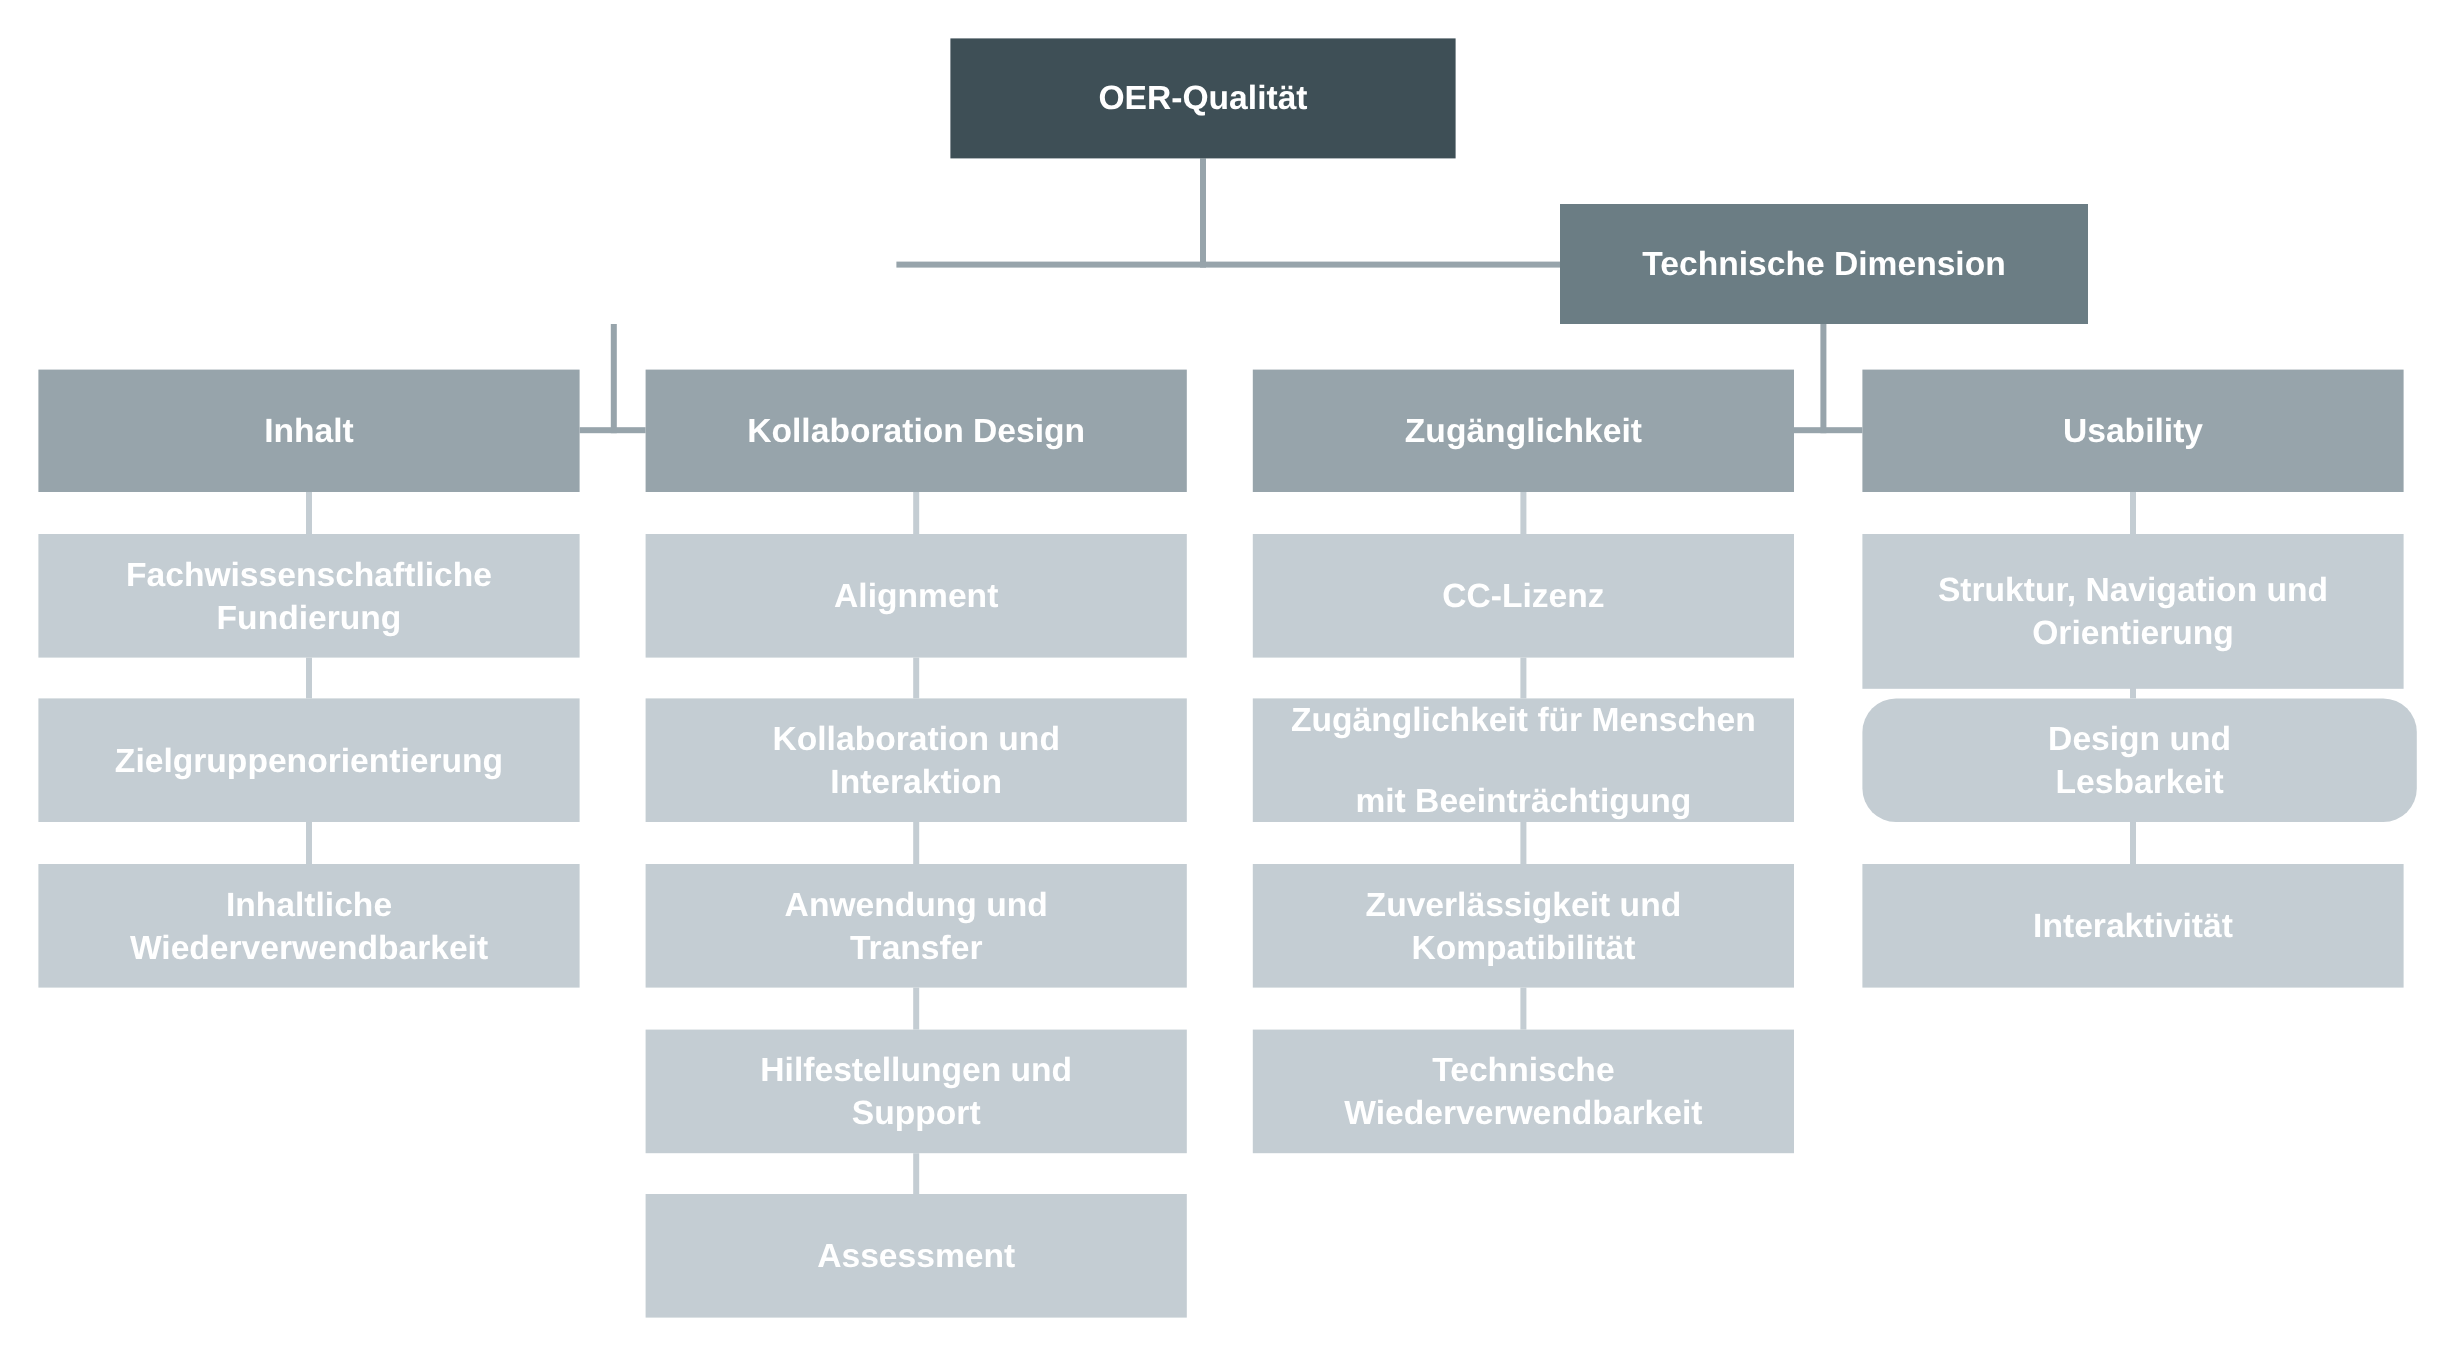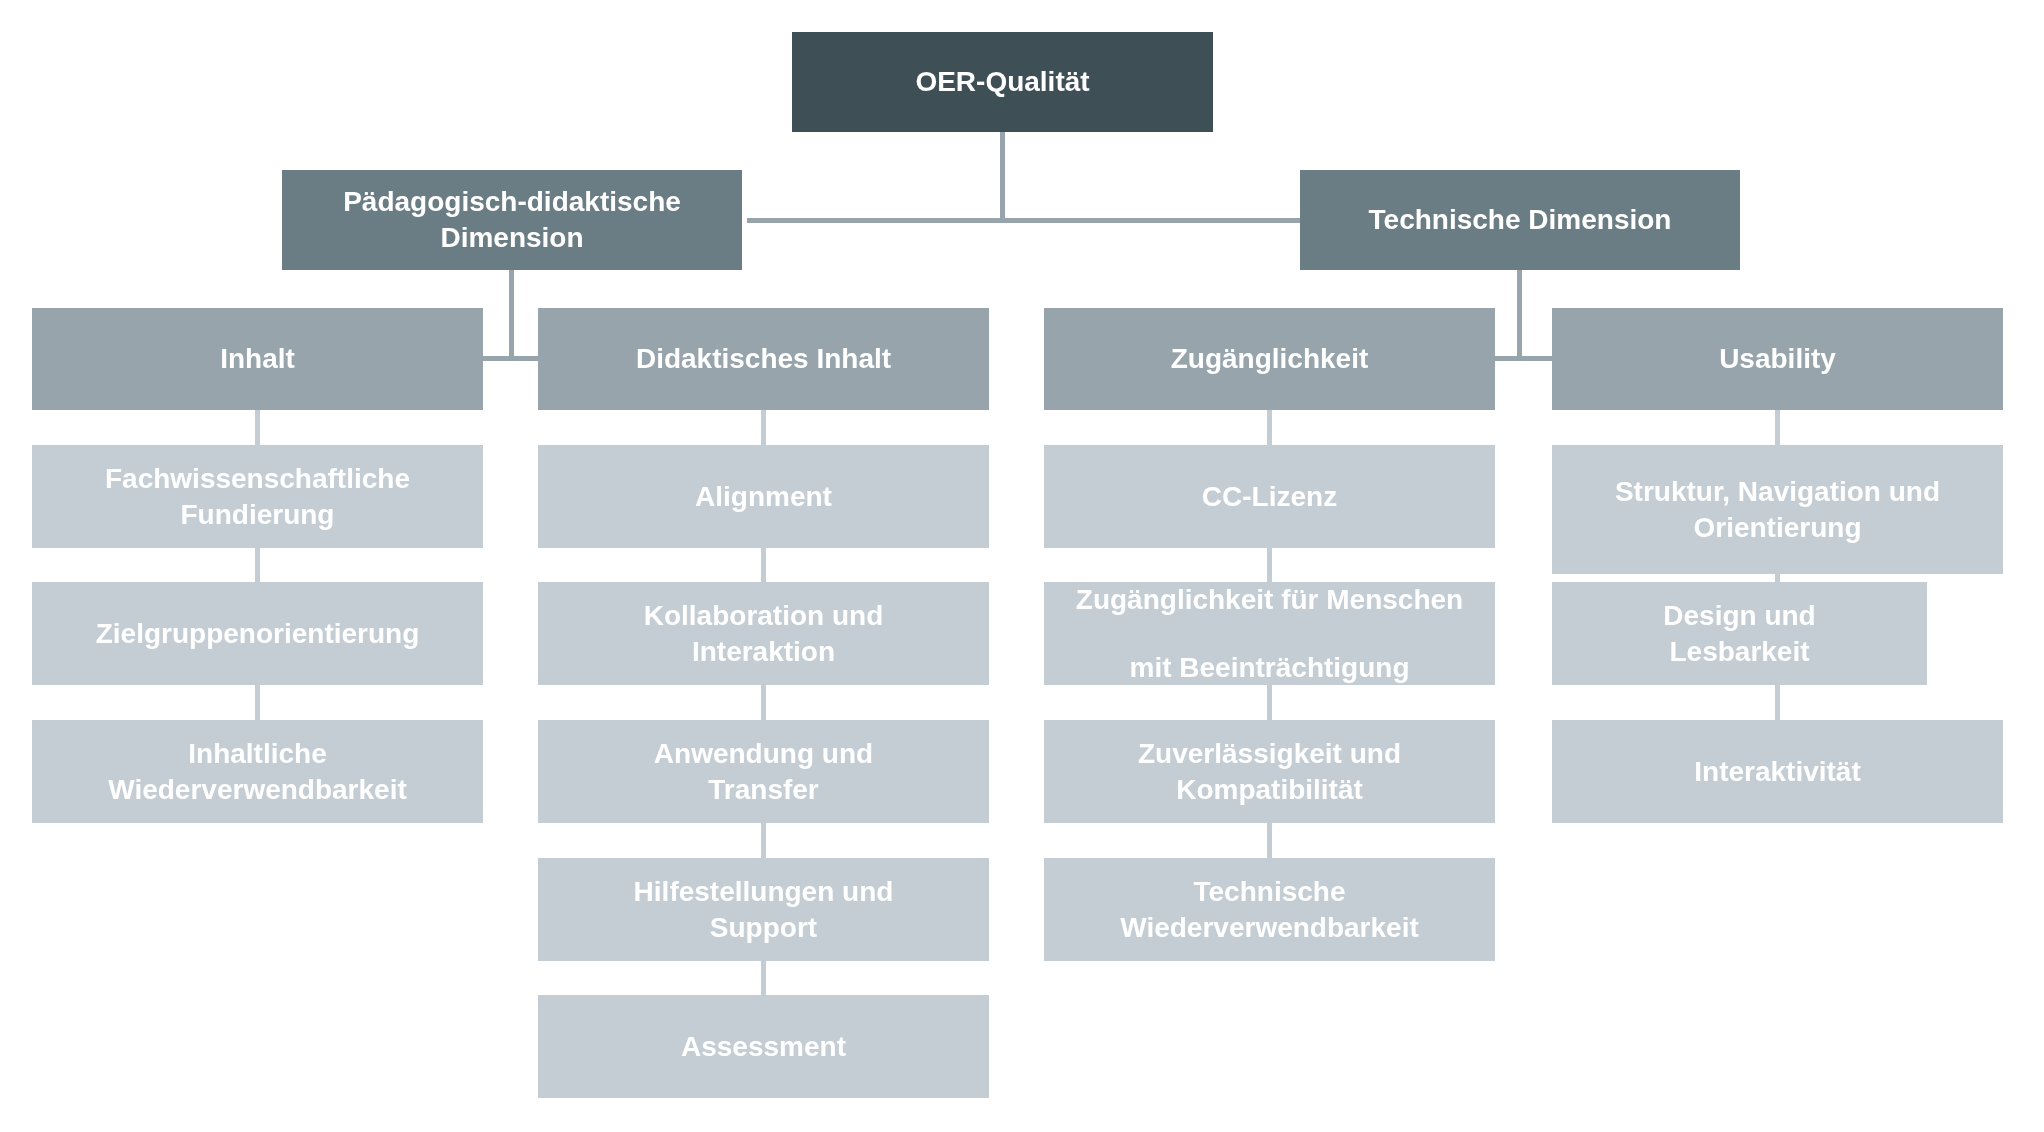--- a/index.html
+++ b/index.html
@@ -64,33 +64,29 @@
   <div class="line line-col" style="left:1267px; top:823px; width:5px; height:35px;"></div>
 
   <div class="line line-col" style="left:1775px; top:410px; width:5px; height:35px;"></div>
   <div class="line line-col" style="left:1775px; top:548px; width:5px; height:34px;"></div>
   <div class="line line-col" style="left:1775px; top:685px; width:5px; height:35px;"></div>
 
   <div class="box root-box" style="left:792px; top:32px; width:421px; height:100px;">
     <span class="ln">OER-Qualität</span>
   </div>
 
-  <div class="box dim-box" style="left:282px; top:170px; width:460px; height:100px;">
-    <span class="ln">Pädagogisch-didaktische</span>
-    <span class="ln">Dimension</span>
-  </div>
   <div class="box dim-box" style="left:1300px; top:170px; width:440px; height:100px;">
     <span class="ln">Technische Dimension</span>
   </div>
 
   <div class="box cat-box" style="left:32px; top:308px; width:451px; height:102px;">
     <span class="ln">Inhalt</span>
   </div>
   <div class="box cat-box" style="left:538px; top:308px; width:451px; height:102px;">
-    <span class="ln">Didaktisches Inhalt</span>
+    <span class="ln">Kollaboration Design</span>
   </div>
   <div class="box cat-box" style="left:1044px; top:308px; width:451px; height:102px;">
     <span class="ln">Zugänglichkeit</span>
   </div>
   <div class="box cat-box" style="left:1552px; top:308px; width:451px; height:102px;">
     <span class="ln">Usability</span>
   </div>
 
   <div class="box leaf-box" style="left:32px; top:445px; width:451px; height:103px;">
     <span class="ln">Fachwissenschaftliche</span>
@@ -136,21 +132,21 @@
   </div>
   <div class="box leaf-box" style="left:1044px; top:858px; width:451px; height:103px;">
     <span class="ln">Technische</span>
     <span class="ln">Wiederverwendbarkeit</span>
   </div>
 
   <div class="box leaf-box" style="left:1552px; top:445px; width:451px; height:129px;">
     <span class="ln">Struktur, Navigation und</span>
     <span class="ln">Orientierung</span>
   </div>
-  <div class="box leaf-box" style="left:1552px; top:582px; width:375px; height:103px;">
+  <div class="box leaf-box" style="left:1552px; top:582px; width:462px; height:103px;border-radius:28px;">
     <span class="ln">Design und</span>
     <span class="ln">Lesbarkeit</span>
   </div>
   <div class="box leaf-box" style="left:1552px; top:720px; width:451px; height:103px;">
     <span class="ln">Interaktivität</span>
   </div>
 
 </div>
 
 </body></html>

